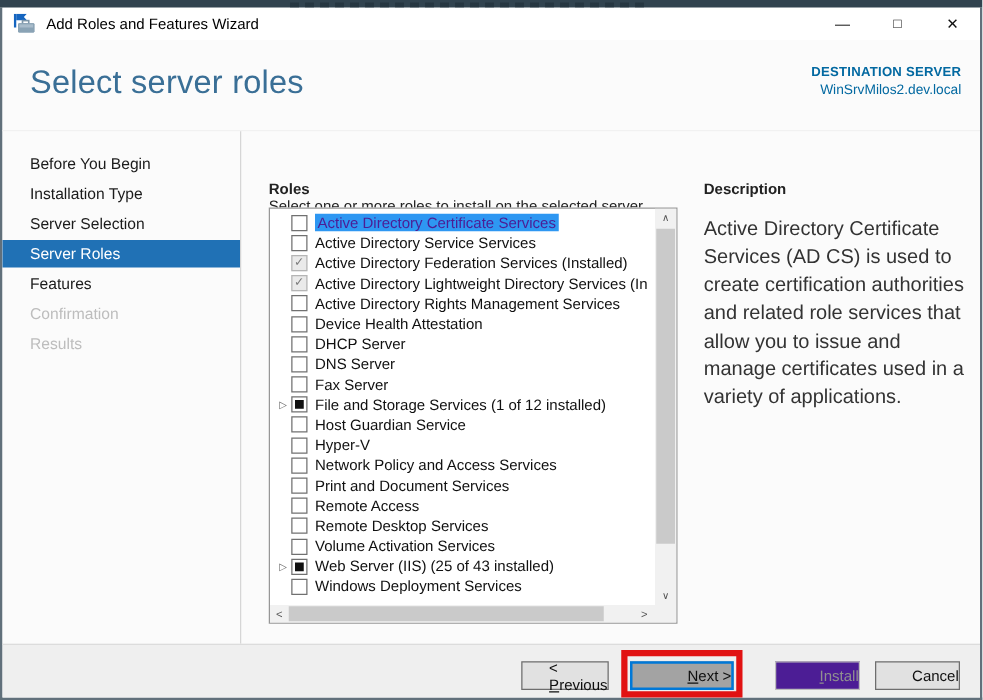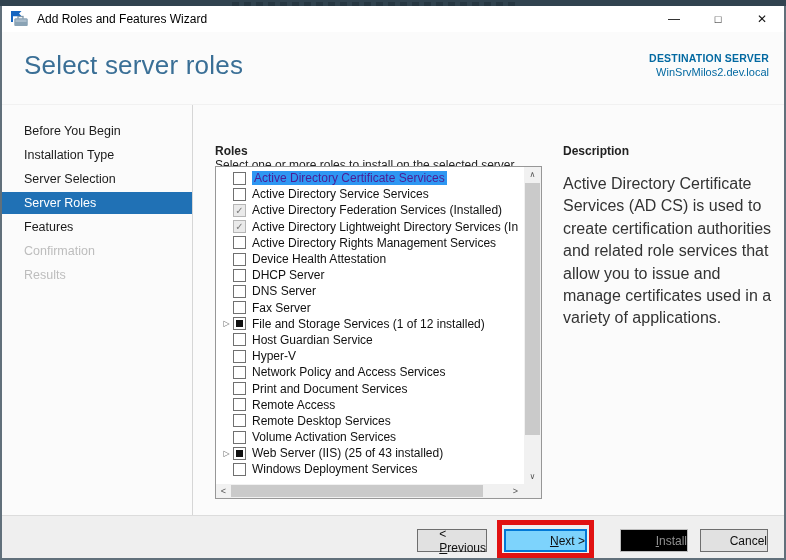--- a/index.html
+++ b/index.html
@@ -63,22 +63,22 @@
 
   .desc { position:absolute; left:561px; top:39px; width:214px; }
   .desc-title { font-size:12px; font-weight:bold; color:#222; }
   .desc-body { margin-top:15px; font-size:16px; line-height:1.4; color:#333; }
 
   
   .footer { position:absolute; left:0; right:0; bottom:0; height:43px; background:#efefef; border-top:1px solid #dcdcdc; }
   .btn { position:absolute; top:13px; height:23px; font-size:12px; color:#0f0f0f; background:#e1e1e1;
          border:1px solid #6e6e6e; display:flex; align-items:center; justify-content:flex-end; cursor:default;padding-left:28px; }
   .btn.prev { left:415px; width:70px; }
-  .btn.next { left:502px; width:83px; border:2px solid #0078d7; background:#7dd3fc; }
-  .btn.install { left:618px; width:68px; background:#000000; border-color:#bcbcbc; color:#909090; }
+  .btn.next { left:502px; width:83px; border:2px solid #0078d7; background:#a3a3a3; }
+  .btn.install { left:618px; width:68px; background:#4c1d95; border-color:#bcbcbc; color:#909090; }
   .btn.cancel { left:698px; width:68px; }
   .mn { text-decoration:underline; }
   .annotation { position:absolute; left:495px; top:4px; width:97px; height:38px; border:5px solid #e11212; pointer-events:none; }
 </style>
 </head>
 <body>
 
 <div class="top-strip">
     <span class="remnant"></span>
   </div>

